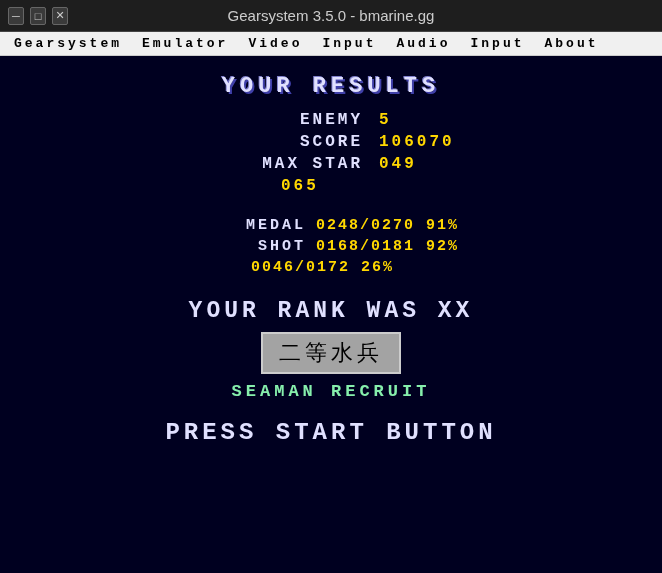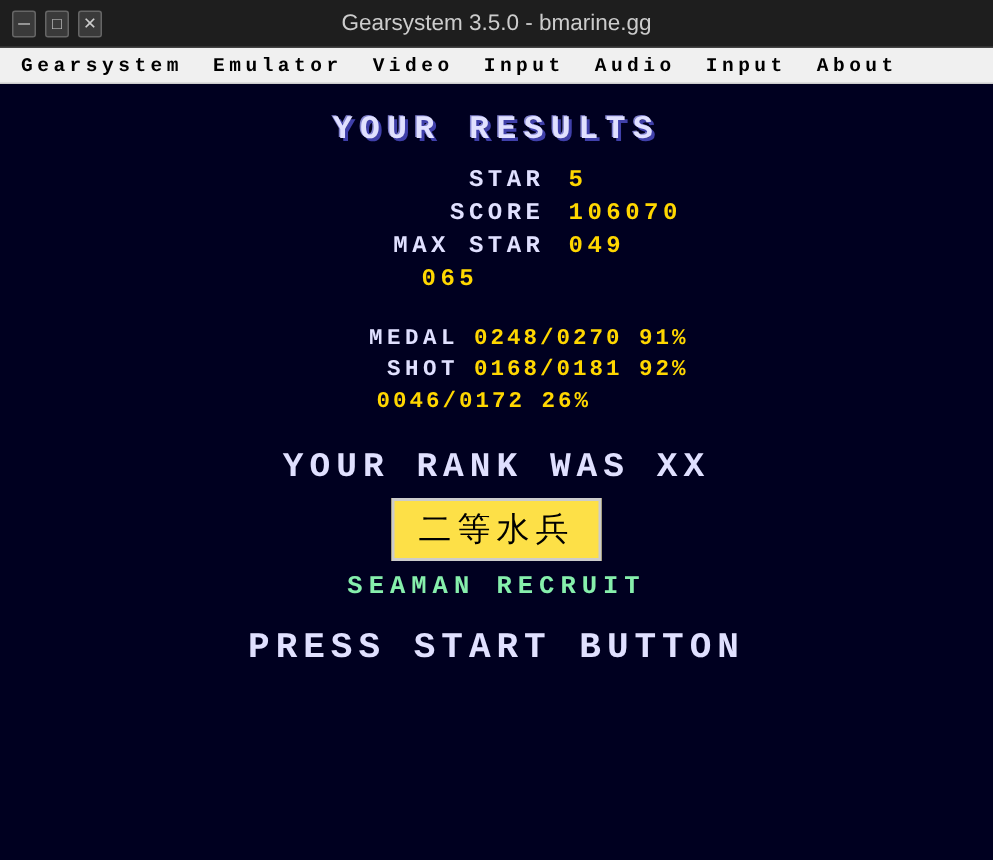--- a/index.html
+++ b/index.html
@@ -150,21 +150,21 @@
     .rank-row {
       color: #e0e0ff;
       font-size: 23px;
       letter-spacing: 4px;
       margin-top: 12px;
       margin-bottom: 8px;
       text-align: center;
     }
 
     .rank-badge {
-      background: #fde047;
+      background: #a3a3a3;
       color: #000;
       font-size: 22px;
       padding: 4px 16px;
       margin-bottom: 8px;
       border: 2px solid #ccc;
       min-width: 120px;
       text-align: center;
       font-family: serif;
       letter-spacing: 4px;
     }
@@ -207,21 +207,21 @@
   <div class="menu-item pixel-text">Input</div>
   <div class="menu-item pixel-text">About</div>
 </div>
 
 <div class="game-screen">
 
   <div class="pixel-text title-row">YOUR RESULTS</div>
 
   <div class="results-table">
     <div class="result-row">
-      <span class="result-label pixel-text">STAR</span>
+      <span class="result-label pixel-text">ENEMY</span>
       <span class="result-value pixel-text">5</span>
     </div>
     <div class="result-row">
       <span class="result-label pixel-text">SCORE</span>
       <span class="result-value pixel-text">106070</span>
     </div>
     <div class="result-row">
       <span class="result-label pixel-text">MAX STAR</span>
       <span class="result-value pixel-text">049</span>
     </div>

